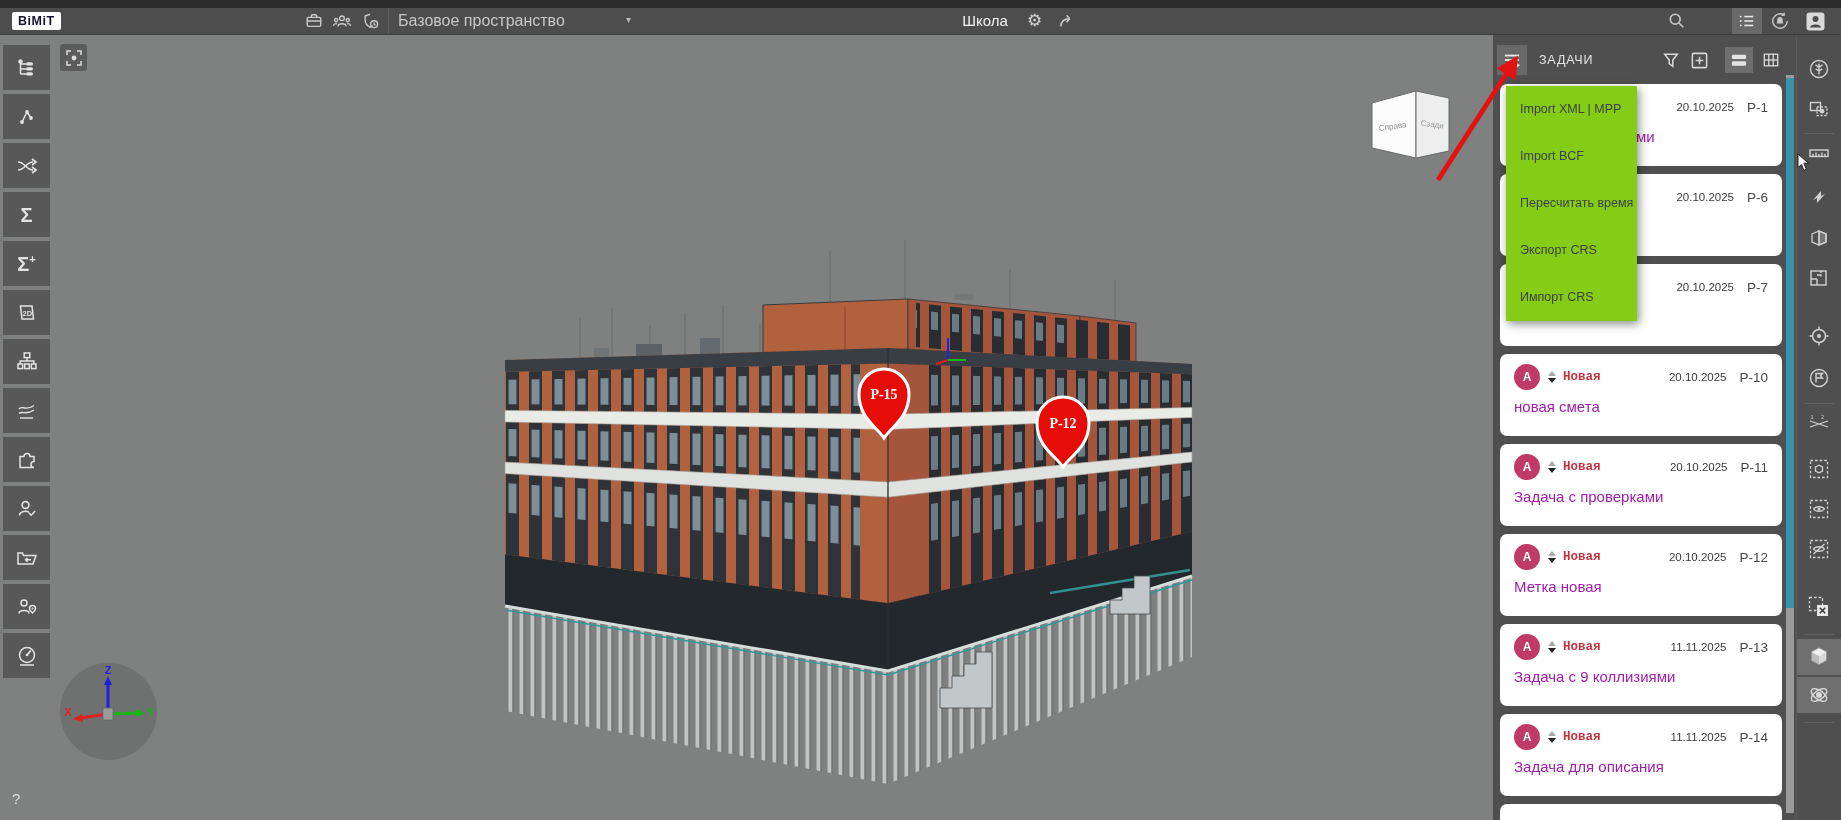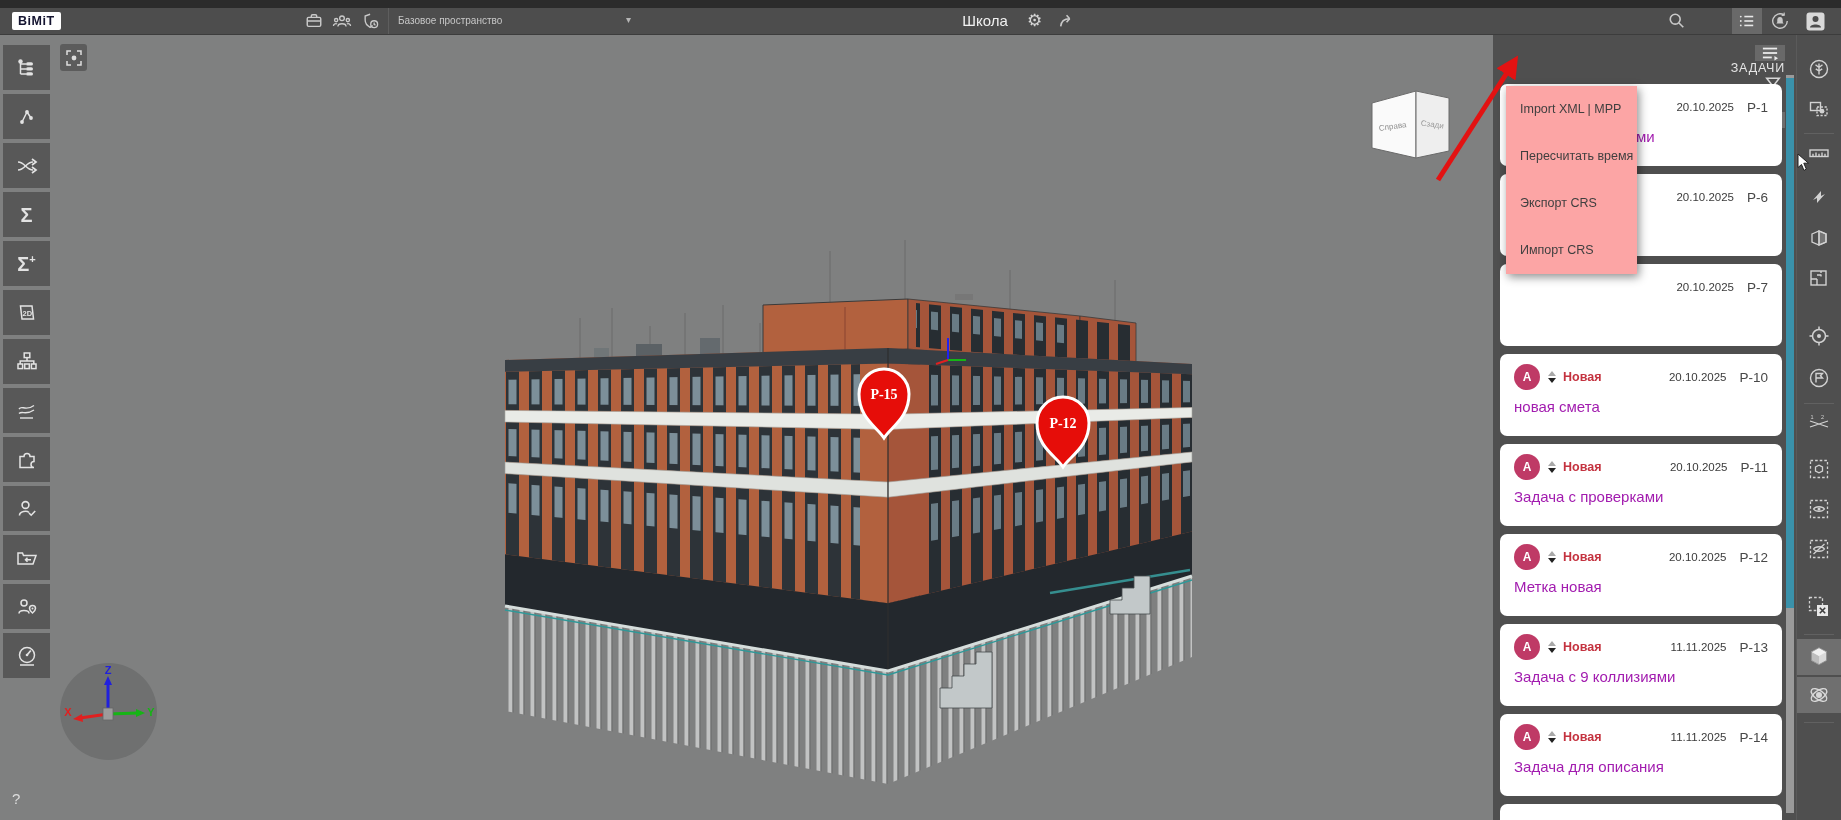--- a/index.html
+++ b/index.html
@@ -6,21 +6,21 @@
   #app{position:relative;width:1841px;height:820px;overflow:hidden;background:#7f8080;
        font-family:"Liberation Sans",sans-serif;margin-top:8px;-webkit-font-smoothing:antialiased;}
   :root{--status-color:#c4323f;--avatar-color:#bf3a66;--thumb-color:#3a91aa;}
 
   
   .topbar{position:absolute;top:0;left:0;right:0;height:26px;background:#4d4d4d;border-bottom:1px solid #3c3c3c;z-index:40;}
   .logo{position:absolute;left:12px;top:4px;background:#fff;border-radius:2px;padding:0 6px;height:18px;line-height:18px;
         font-weight:bold;font-size:12.5px;color:#141430;letter-spacing:.5px;}
   .tb-ico{position:absolute;top:3px;width:22px;height:20px;display:flex;align-items:center;justify-content:center;color:#c9c9c9;}
   .tb-sep{position:absolute;left:388px;top:0;bottom:0;width:1px;background:#5e5e5e;}
-  .workspace{position:absolute;left:398px;top:0;height:26px;line-height:26px;color:#c7c7c7;font-size:10px;text-align:center;}
+  .workspace{position:absolute;left:398px;top:0;height:26px;line-height:26px;color:#c7c7c7;font-size:16px;text-align:center;}
   .ws-caret{position:absolute;left:626px;top:0;height:26px;line-height:24px;color:#b5b5b5;font-size:10px;}
   .project-title{position:absolute;left:940px;top:0;width:90px;height:26px;line-height:26px;text-align:center;color:#f1f1f1;font-size:15px;}
   .gear{position:absolute;left:1027px;top:0;height:26px;line-height:26px;font-size:17px;color:#d5d5d5;}
   .tb-btn-bg{position:absolute;left:1732px;top:0;width:30px;height:26px;background:#696969;display:flex;align-items:center;justify-content:center;}
 
   
   .left-toolbar{position:absolute;left:3px;top:37px;display:flex;flex-direction:column;gap:4px;z-index:10;}
   .tool-btn{width:47px;height:45px;background:#585858;display:flex;align-items:center;justify-content:center;color:#e3e3e3;}
   .sigma{font-size:20px;font-weight:bold;color:#e3e3e3;line-height:1;}
   .sigma small{font-size:11px;vertical-align:top;}
@@ -31,44 +31,44 @@
   
   .model{position:absolute;left:440px;top:200px;width:860px;height:600px;z-index:5;}
   .gizmo{position:absolute;left:60px;top:655px;width:97px;height:97px;border-radius:50%;background:#6f7070;z-index:6;}
   .help{position:absolute;left:12px;top:782px;color:#dcdcdc;font-size:15px;z-index:6;}
   .navcube{position:absolute;left:1364px;top:72px;z-index:20;}
   .pointer-arrow{position:absolute;left:1424px;top:46px;z-index:60;pointer-events:none;}
   .cursor{position:absolute;left:1796px;top:145px;z-index:65;pointer-events:none;}
 
   
   .tasks-panel{position:absolute;top:26px;left:1493px;width:304px;bottom:0;background:#4f4f4f;z-index:30;}
-  .panel-header{position:absolute;top:11px;left:4px;right:12px;height:30px;display:flex;align-items:flex-end;color:#d8d8d8;flex-direction:column;}
+  .panel-header{position:absolute;top:11px;left:4px;right:12px;height:30px;display:flex;align-items:center;color:#d8d8d8;}
   .menu-btn{width:30px;height:30px;background:#696969;display:flex;align-items:center;justify-content:center;}
   .panel-title{margin-left:12px;font-size:12.5px;letter-spacing:.8px;color:#e4e4e4;}
   .ph-ico{width:24px;height:24px;display:flex;align-items:center;justify-content:center;color:#d8d8d8;}
   .view-btn{width:28px;height:26px;display:flex;align-items:center;justify-content:center;}
   .view-btn.active{background:#6e6e6e;}
   .cards{position:absolute;top:50px;left:7px;width:282px;bottom:0;display:flex;flex-direction:column;gap:8px;overflow:hidden;}
   .card{background:#fff;border-radius:7px;min-height:82px;box-sizing:border-box;padding:10px 14px;flex:0 0 auto;}
   .card-row{display:flex;align-items:center;height:26px;}
   .card-meta-left{display:flex;align-items:center;}
   .avatar{width:26px;height:26px;border-radius:50%;background:var(--avatar-color);color:#fff;font-size:12px;font-weight:bold;
           display:flex;align-items:center;justify-content:center;}
   .sort-ico{display:flex;flex-direction:column;align-items:center;gap:2px;margin:0 7px 0 8px;}
   .tri-up{width:0;height:0;border-left:4px solid transparent;border-right:4px solid transparent;border-bottom:5px solid #a9a9a9;}
   .tri-down{width:0;height:0;border-left:4px solid transparent;border-right:4px solid transparent;border-top:5px solid #222;}
-  .card-status{font-size:12.5px;font-weight:bold;color:var(--status-color);}
+  .card-status{font-size:12.5px;font-weight:bold;color:var(--status-color);font-family:Liberation Mono, monospace;}
   .spacer{flex:1;}
   .card-date{font-size:11.5px;color:#3b3b3b;}
   .card-id{font-size:13.5px;color:#474747;margin-left:13px;}
   .card-title{margin-top:8px;font-size:15px;color:#a21caf;white-space:nowrap;overflow:hidden;}
   .scroll-track{position:absolute;left:293px;top:41px;width:8px;bottom:15px;background:#9a9a9a;}
   .scroll-thumb{position:absolute;left:0;top:3px;width:8px;height:530px;background:var(--thumb-color);}
 
-  .ctx-menu{position:absolute;left:1506px;top:78px;width:131px;background:#fca5a5;z-index:50;
+  .ctx-menu{position:absolute;left:1506px;top:78px;width:131px;background:#84cc16;z-index:50;
             box-shadow:2px 3px 9px rgba(0,0,0,.45);}
   .ctx-item{height:47px;line-height:47px;padding-left:14px;font-size:12.5px;color:#3f3f3f;white-space:nowrap;}
 
   
   .right-toolbar{position:absolute;top:26px;right:0;width:44px;bottom:0;background:#4f4f4f;border-left:1px solid #5a5a5a;
                  z-index:35;display:flex;flex-direction:column;align-items:center;}
   .rt-ico{width:34px;height:34px;display:flex;align-items:center;justify-content:center;color:#d2d2d2;flex:0 0 auto;}
   .rt-cell{width:44px;height:36px;display:flex;align-items:center;justify-content:center;color:#d8d8d8;flex:0 0 auto;}
   .rt-cell.active{background:#6f6f6f;}
   .rt-sep{width:30px;height:1px;background:#616161;flex:0 0 auto;}
@@ -544,20 +544,21 @@
   </div>
       </div>
 
     <div class="scroll-track">
       <div class="scroll-thumb"></div>
     </div>
   </div>
 
   <div class="ctx-menu">
       <div class="ctx-item">Import XML | MPP</div>
+      <div class="ctx-item">Import BCF</div>
       <div class="ctx-item">Пересчитать время</div>
       <div class="ctx-item">Экспорт CRS</div>
       <div class="ctx-item">Импорт CRS</div>
     </div>
 
   <div class="right-toolbar">
     <div class="rt-ico" style="margin-top:18px">
       <svg width="22" height="22" viewBox="0 0 22 22" fill="none" stroke="currentColor" stroke-width="1.4">
         <circle cx="11" cy="11" r="8.5"></circle>
           <path d="M11,5.5 V16.5 M11,9.5 L7.5,6.8 M11,9.5 L14.5,6.8 M11,13 L7.8,10.8 M11,13 L14.2,10.8"></path>

